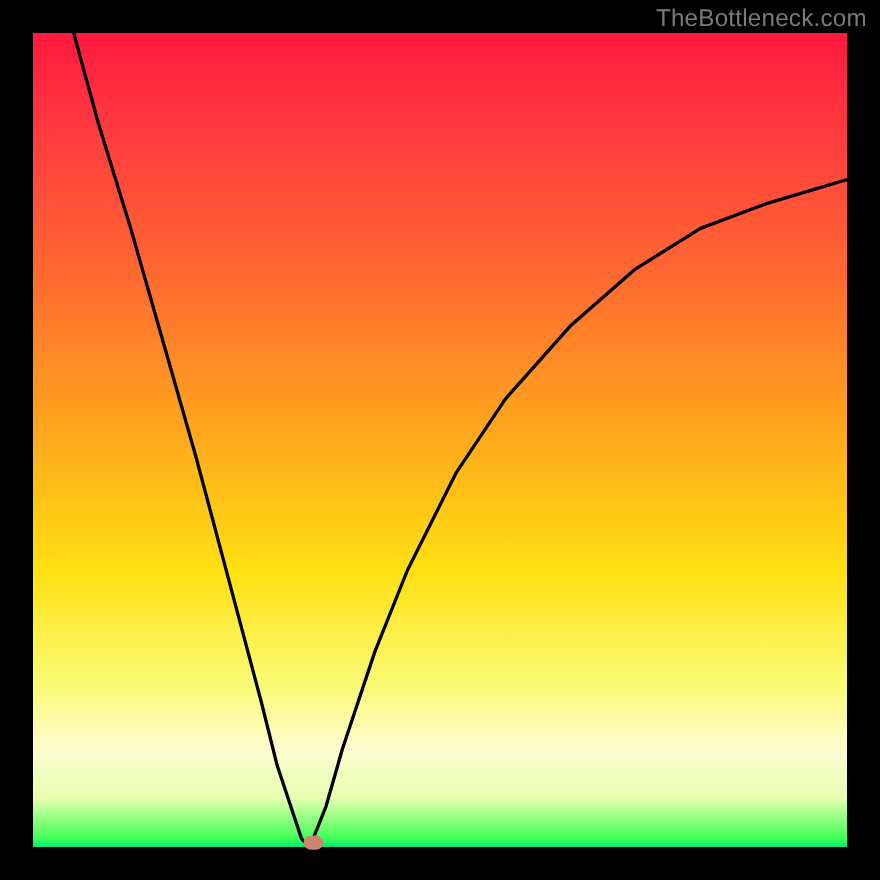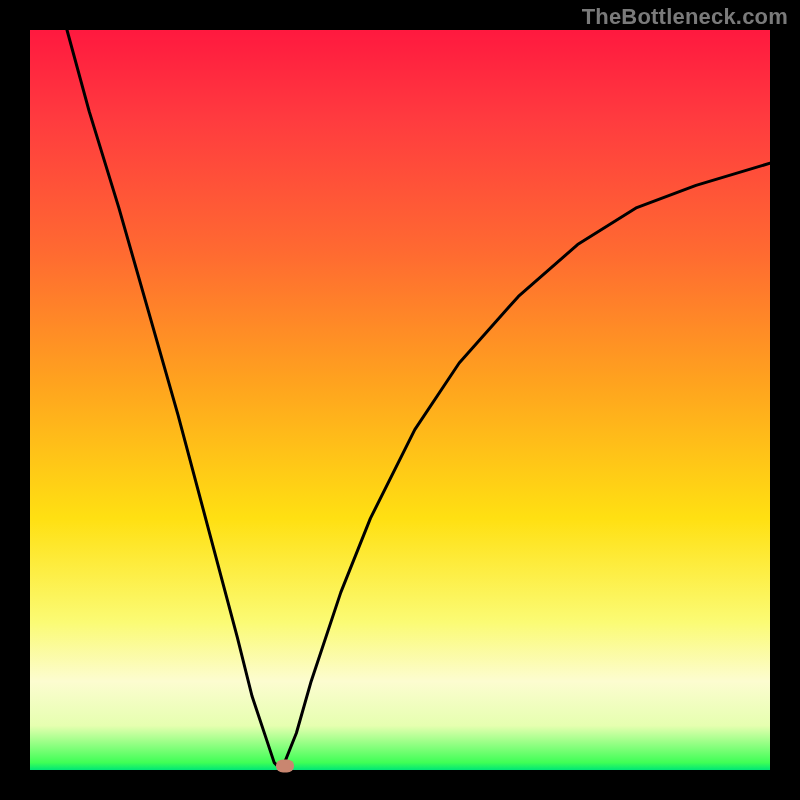--- a/index.html
+++ b/index.html
@@ -16,21 +16,21 @@
     width: 800px;
     height: 800px;
     background: #000;
   }
   .watermark {
     position: absolute;
     top: 4px;
     right: 12px;
     color: #7a7a7a;
     font-size: 22px;
-    font-weight: 700;
+    font-weight: 400;
     letter-spacing: 0.2px;
     user-select: none;
   }
   .plot-bg {
     position: absolute;
     left: 30px;
     top: 30px;
     width: 740px;
     height: 740px;
     

